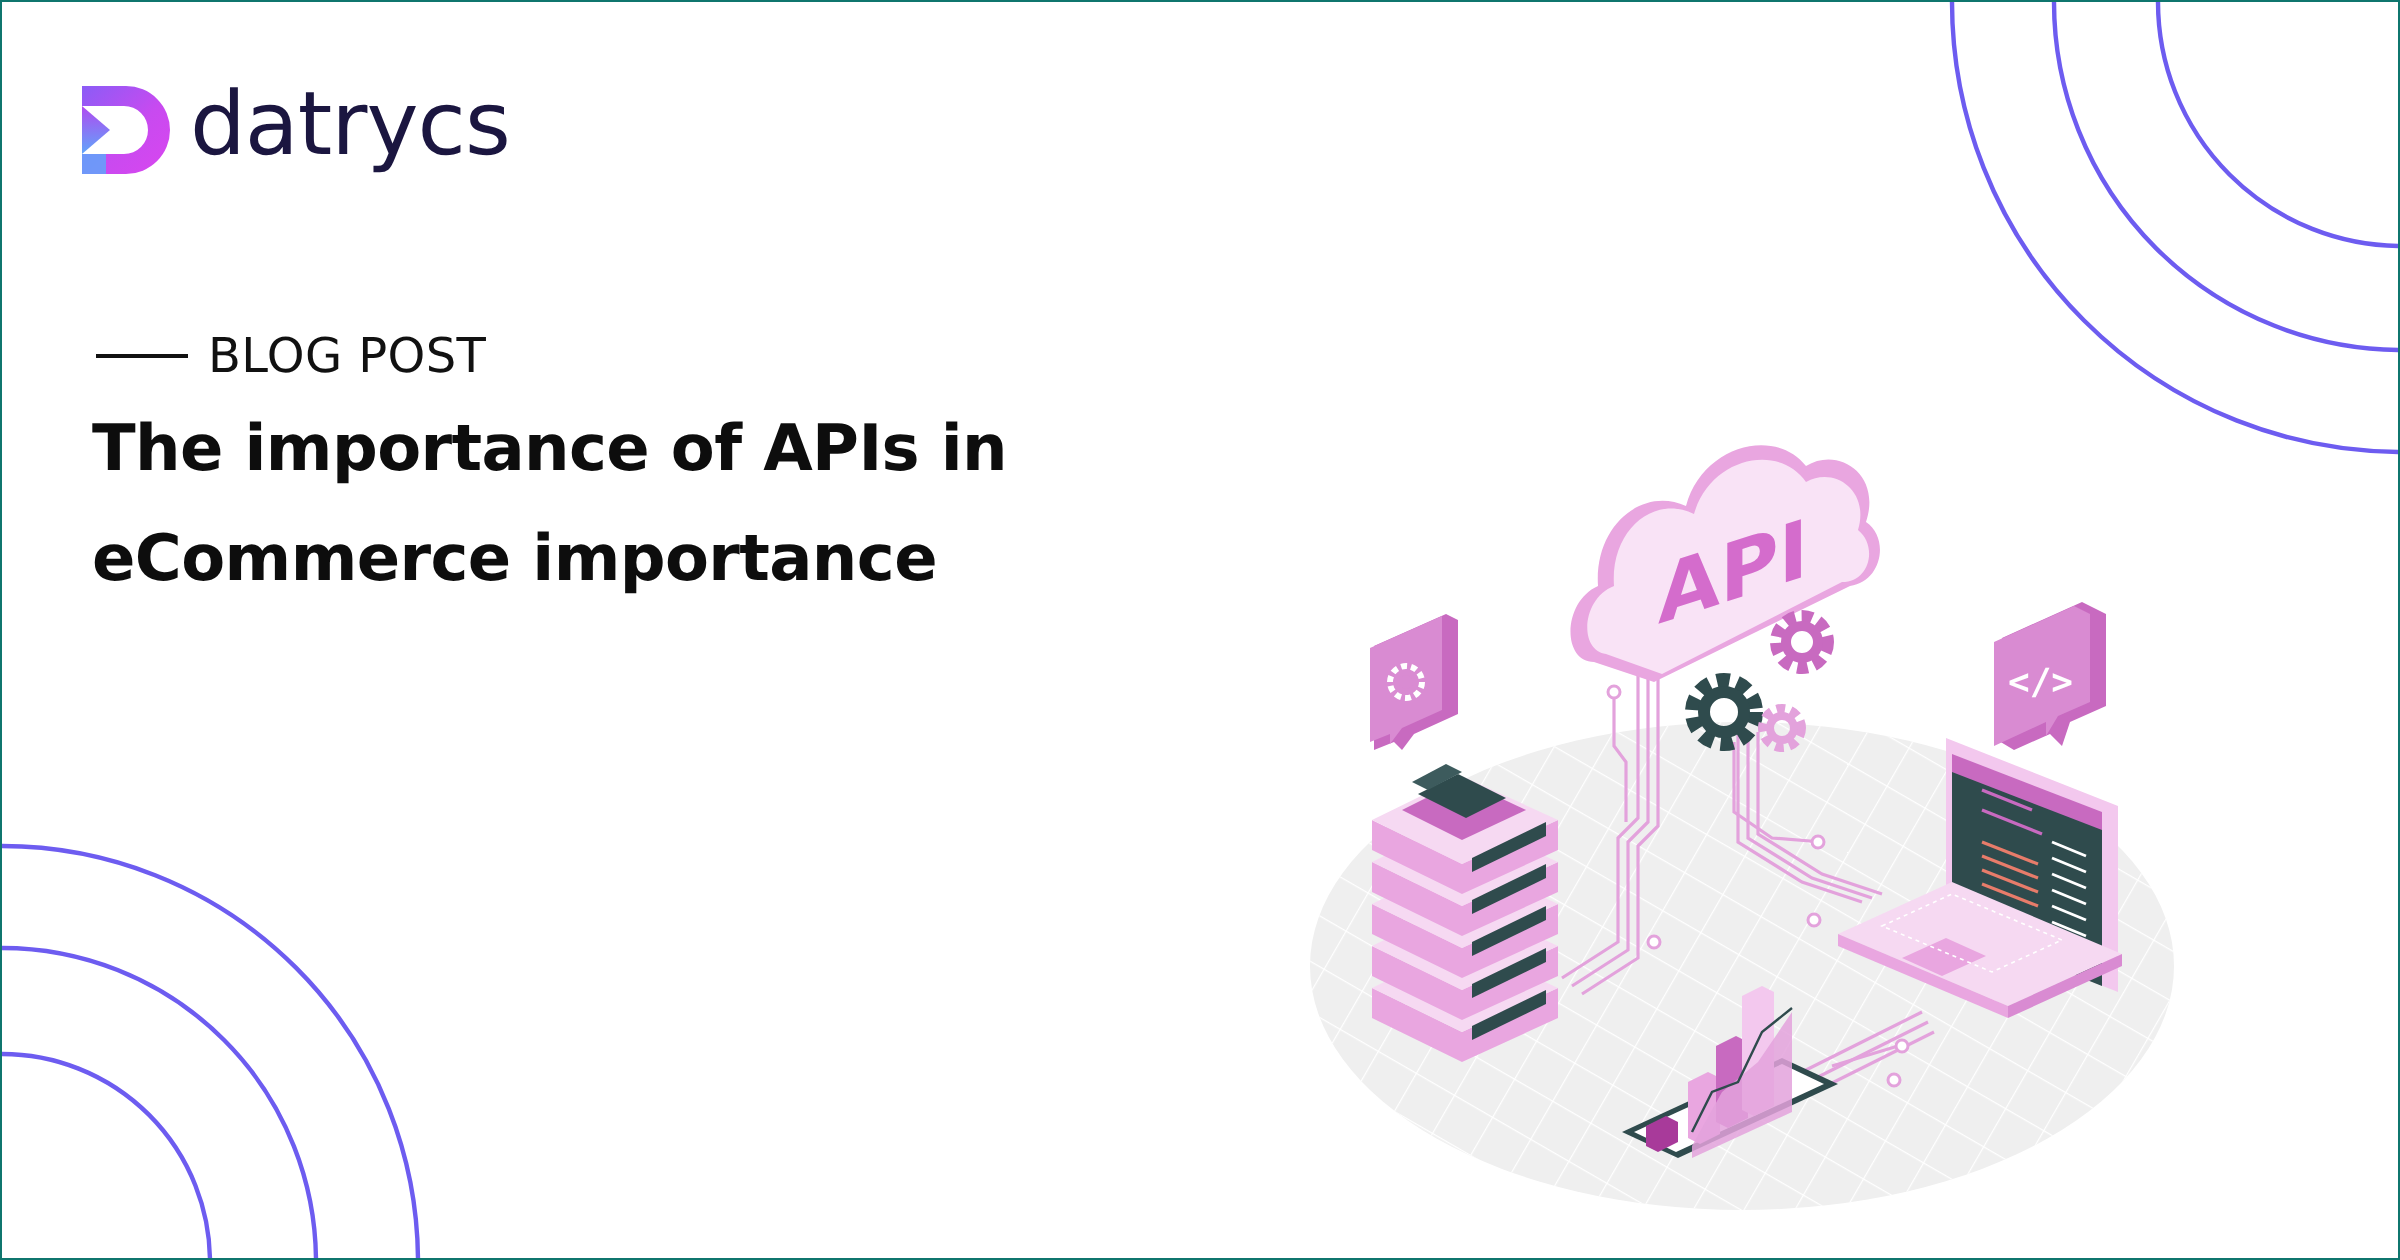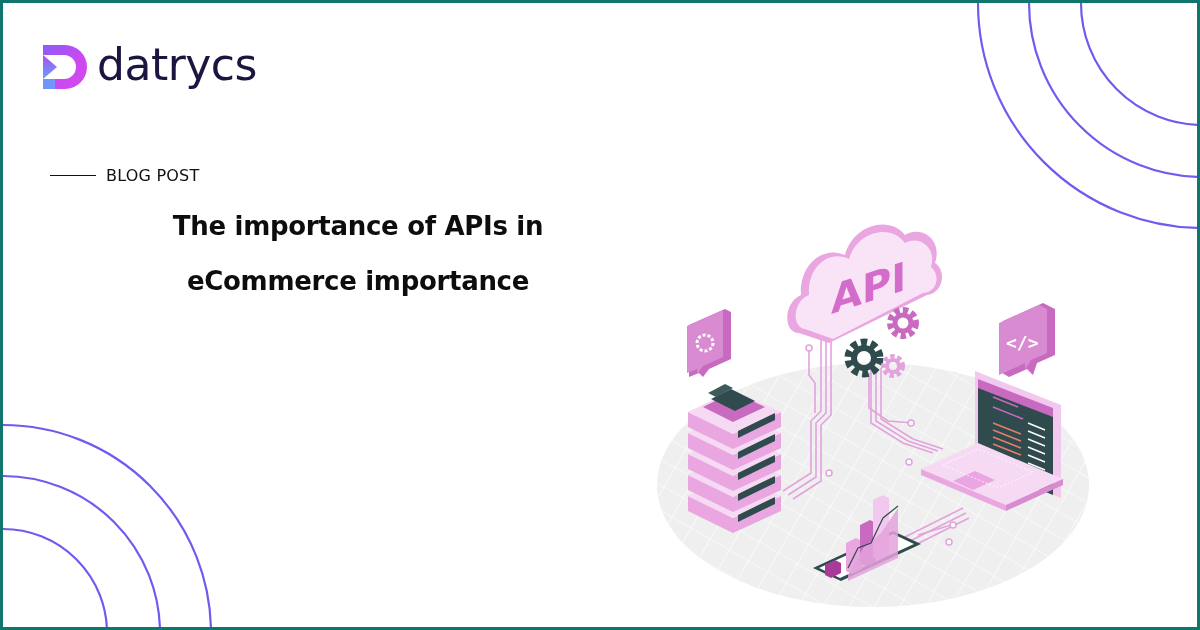--- a/index.html
+++ b/index.html
@@ -3,46 +3,46 @@
 <meta charset="utf-8">
 <style>
   html, body { margin: 0; padding: 0; }
   body {
     width: 1200px; height: 630px; overflow: hidden;
     background: #ffffff;
     font-family: "Liberation Sans", "DejaVu Sans", sans-serif;
   }
   .canvas {
     position: relative; width: 1200px; height: 630px;
-    box-sizing: border-box; border: 3px solid #0f766e;
-    background: #ffffff; overflow: hidden; text-align: center;
+    box-sizing: border-box; border: 1px solid #0f766e;
+    background: #ffffff; overflow: hidden;
   }
   .arcs { position: absolute; left: 0; top: 0; }
   .logo {
     position: absolute; left: 38px; top: 40px;
     display: flex; align-items: center; gap: 8px;
   }
   .logo-text {
     font-family: "DejaVu Sans", sans-serif;
     font-size: 44px; color: #1b1640; letter-spacing: -0.5px;
     line-height: 1; position: relative; top: -2px;
   }
   .eyebrow {
     position: absolute; left: 47px; top: 163px;
     display: flex; align-items: center; gap: 10px;
   }
   .eyebrow-line { width: 46px; height: 1.5px; background: #111; }
   .eyebrow-text {
-    font-size: 16px; font-weight: 500; color: #111; letter-spacing: 0.2px;
+    font-size: 24px; font-weight: 500; color: #111; letter-spacing: 0.2px;
     font-family: "DejaVu Sans", sans-serif;
   }
   .title {
     position: absolute; left: 45px; top: 196px; margin: 0;
     font-family: "DejaVu Sans", sans-serif;
-    font-size: 26px; font-weight: 700; line-height: 55px; color: #0d0d0d;
+    font-size: 32px; font-weight: 700; line-height: 55px; color: #0d0d0d;
     letter-spacing: -0.3px; width: 620px;
   }
   .illustration { position: absolute; left: 640px; top: 195px; }
 </style>
 </head>
 <body>
 
 <div class="canvas">
 
   <svg class="arcs" width="1200" height="630">

